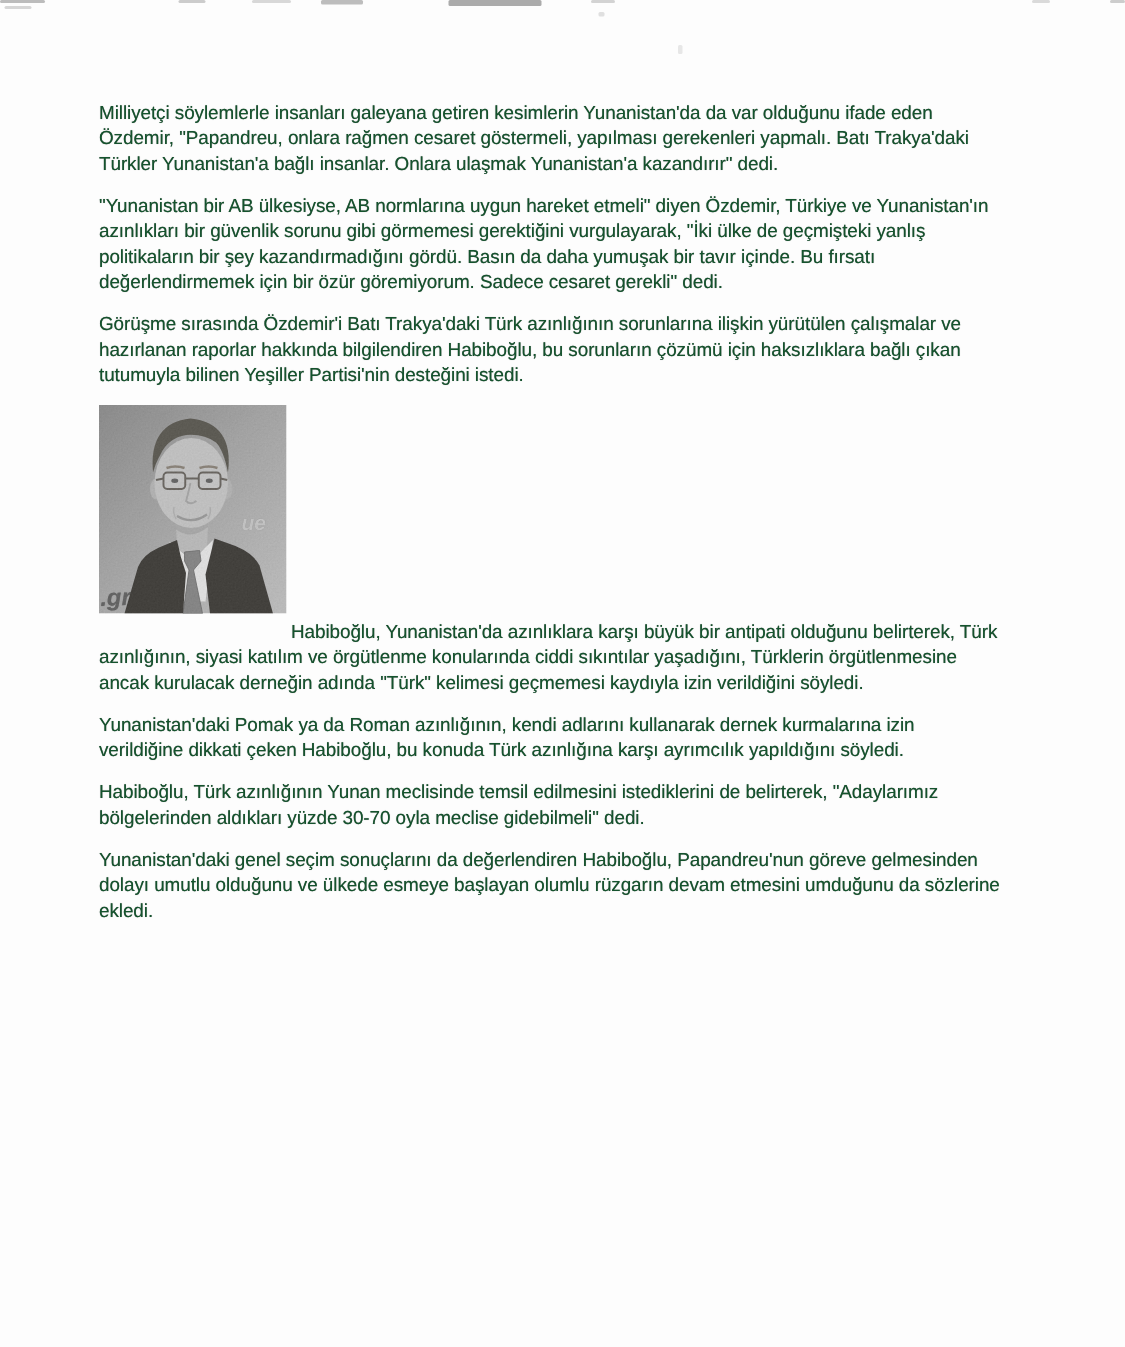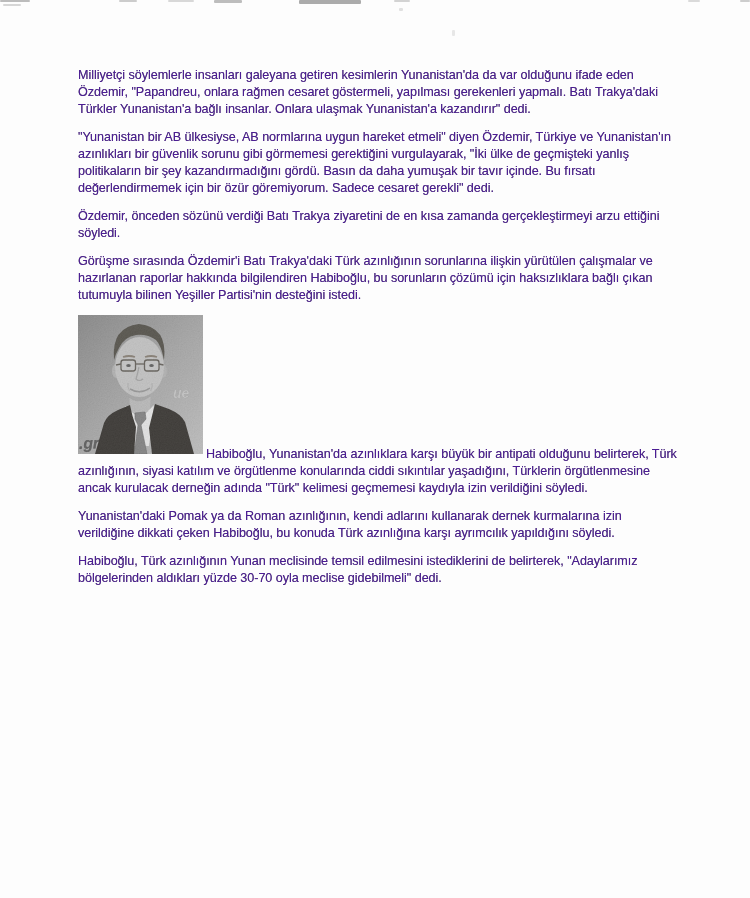--- a/index.html
+++ b/index.html
@@ -6,36 +6,36 @@
   .page {
     position: relative;
     width: 750px;
     height: 898px;
     background: #fdfdfd;
     overflow: hidden;
     font-family: "Liberation Sans", sans-serif;
   }
   .article {
     position: absolute;
-    left: 78px;
+    left: 66px;
     top: 67px;
     width: 601px;
-    color: #4c1d95;
+    color: #14532d;
     font-size: 12.6px;
     line-height: 17px;
     letter-spacing: -0.05px;
     text-shadow: 0 0 0.45px rgba(70,70,70,0.75); 
   }
   .article p { margin: 0 0 11px 0; }
   
   .photo {
     display: inline-block;
     width: 125px;
     height: 139px;
-    margin: 0 3px 4px 0;
+    margin: 0 3px 16px 0;
     vertical-align: baseline;
   }
   .photo svg { display: block; width: 100%; height: 100%; filter: blur(0.25px); }
   
   .artifact { position: absolute; border-radius: 1px; }
   .a1  { left: 0;   top: 0; width: 30px; height: 2px; background: #bcbcbc; }
   .a1b { left: 3px; top: 4px; width: 18px; height: 2px; background: #d6d6d6; }
   .a2  { left: 119px; top: 0; width: 18px; height: 2px; background: #cccccc; }
   .a3  { left: 168px; top: 0; width: 26px; height: 2px; background: #d8d8d8; }
   .a4  { left: 214px; top: 0; width: 28px; height: 3px; background: #bdbdbd; }
@@ -60,21 +60,20 @@
   <div class="artifact a6"></div>
   <div class="artifact a7"></div>
   <div class="artifact a8"></div>
   <div class="artifact a9"></div>
   <div class="artifact a10"></div>
 
   <div class="article">
 
     <p>Milliyetçi söylemlerle insanları galeyana getiren kesimlerin Yunanistan'da da var olduğunu ifade eden Özdemir, "Papandreu, onlara rağmen cesaret göstermeli, yapılması gerekenleri yapmalı. Batı Trakya'daki Türkler Yunanistan'a bağlı insanlar. Onlara ulaşmak Yunanistan'a kazandırır" dedi.</p>
     <p>"Yunanistan bir AB ülkesiyse, AB normlarına uygun hareket etmeli" diyen Özdemir, Türkiye ve Yunanistan'ın azınlıkları bir güvenlik sorunu gibi görmemesi gerektiğini vurgulayarak, "İki ülke de geçmişteki yanlış politikaların bir şey kazandırmadığını gördü. Basın da daha yumuşak bir tavır içinde. Bu fırsatı değerlendirmemek için bir özür göremiyorum. Sadece cesaret gerekli" dedi.</p>
-    <p>Özdemir, önceden sözünü verdiği Batı Trakya ziyaretini de en kısa zamanda gerçekleştirmeyi arzu ettiğini söyledi.</p>
     <p>Görüşme sırasında Özdemir'i Batı Trakya'daki Türk azınlığının sorunlarına ilişkin yürütülen çalışmalar ve hazırlanan raporlar hakkında bilgilendiren Habiboğlu, bu sorunların çözümü için haksızlıklara bağlı çıkan tutumuyla bilinen Yeşiller Partisi'nin desteğini istedi.</p>
 
     <p><span class="photo"><svg viewBox="0 0 125 139" xmlns="http://www.w3.org/2000/svg">
         <defs>
           <linearGradient id="bgGrad" x1="0" y1="0" x2="0.9" y2="1">
             <stop offset="0" stop-color="#7b7b7b"></stop>
             <stop offset="0.5" stop-color="#9a9a9a"></stop>
             <stop offset="1" stop-color="#b3b3b3"></stop>
           </linearGradient>
           <filter id="grain" x="0" y="0" width="100%" height="100%">
@@ -125,15 +124,16 @@
         <path d="M 50 68 Q 49 72 51.5 76" stroke="#a5a5a5" stroke-width="1" fill="none"></path>
         <path d="M 74 68 Q 75 72 72.5 76" stroke="#a5a5a5" stroke-width="1" fill="none"></path>
 
         <path d="M 52 74 Q 62 80 72 73" stroke="#8a8a8a" stroke-width="1.5" fill="none"></path>
 
         <rect width="125" height="139" filter="url(#grain)" opacity="0.3"></rect>
       </svg></span><span>Habiboğlu, Yunanistan'da azınlıklara karşı büyük bir antipati olduğunu belirterek, Türk azınlığının, siyasi katılım ve örgütlenme konularında ciddi sıkıntılar yaşadığını, Türklerin örgütlenmesine ancak kurulacak derneğin adında "Türk" kelimesi geçmemesi kaydıyla izin verildiğini söyledi.</span></p>
 
     <p>Yunanistan'daki Pomak ya da Roman azınlığının, kendi adlarını kullanarak dernek kurmalarına izin verildiğine dikkati çeken Habiboğlu, bu konuda Türk azınlığına karşı ayrımcılık yapıldığını söyledi.</p>
     <p>Habiboğlu, Türk azınlığının Yunan meclisinde temsil edilmesini istediklerini de belirterek, "Adaylarımız bölgelerinden aldıkları yüzde 30-70 oyla meclise gidebilmeli" dedi.</p>
+    <p>Yunanistan'daki genel seçim sonuçlarını da değerlendiren Habiboğlu, Papandreu'nun göreve gelmesinden dolayı umutlu olduğunu ve ülkede esmeye başlayan olumlu rüzgarın devam etmesini umduğunu da sözlerine ekledi.</p>
 
   </div>
 </div>
 
 </body></html>

